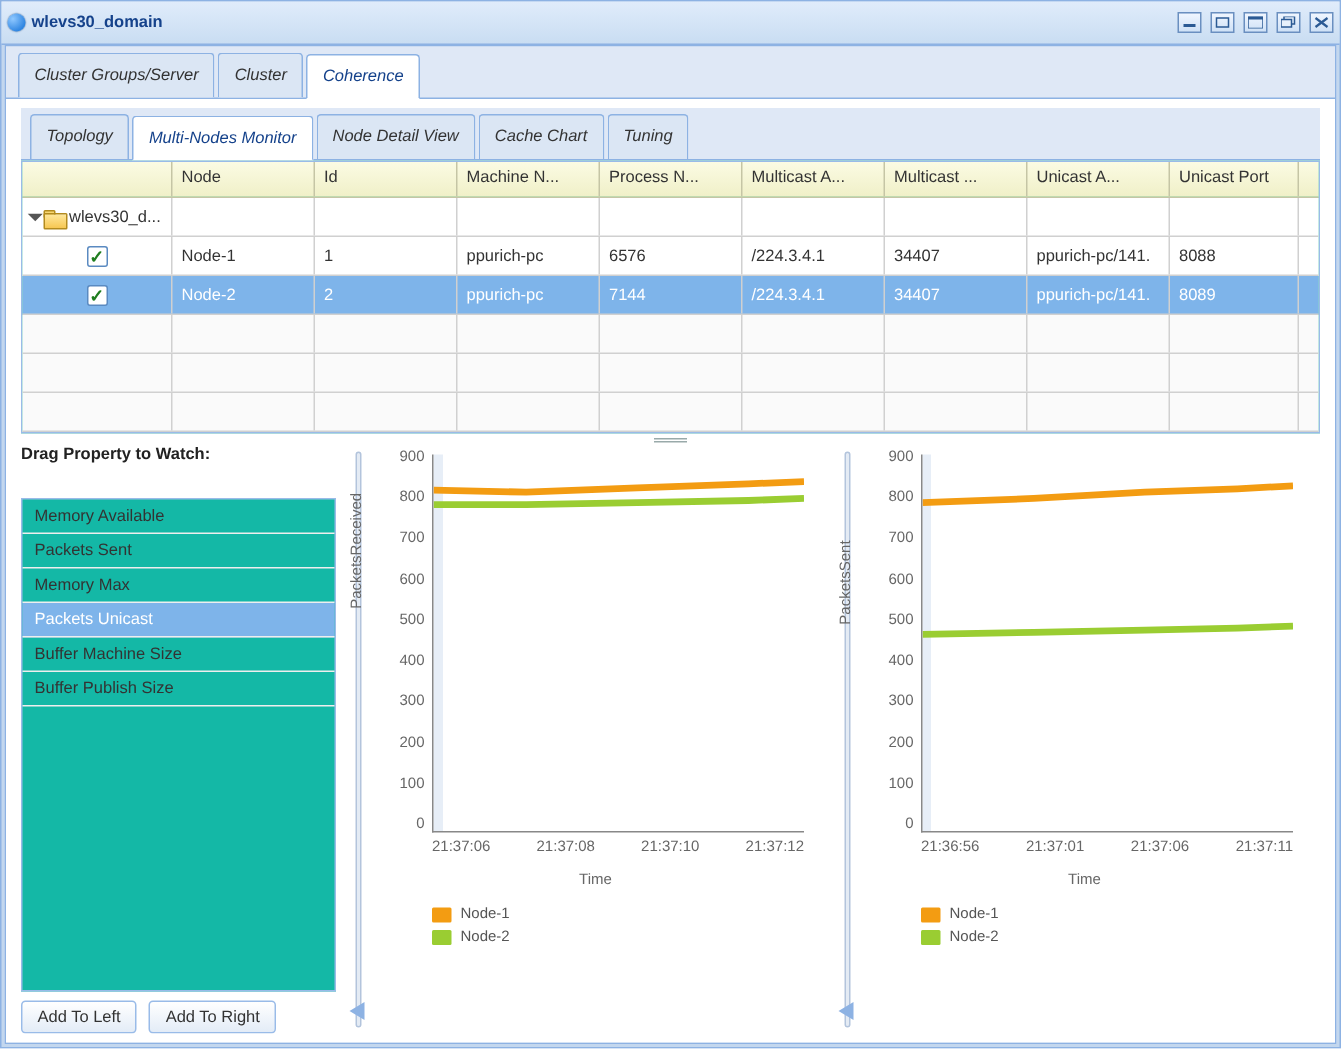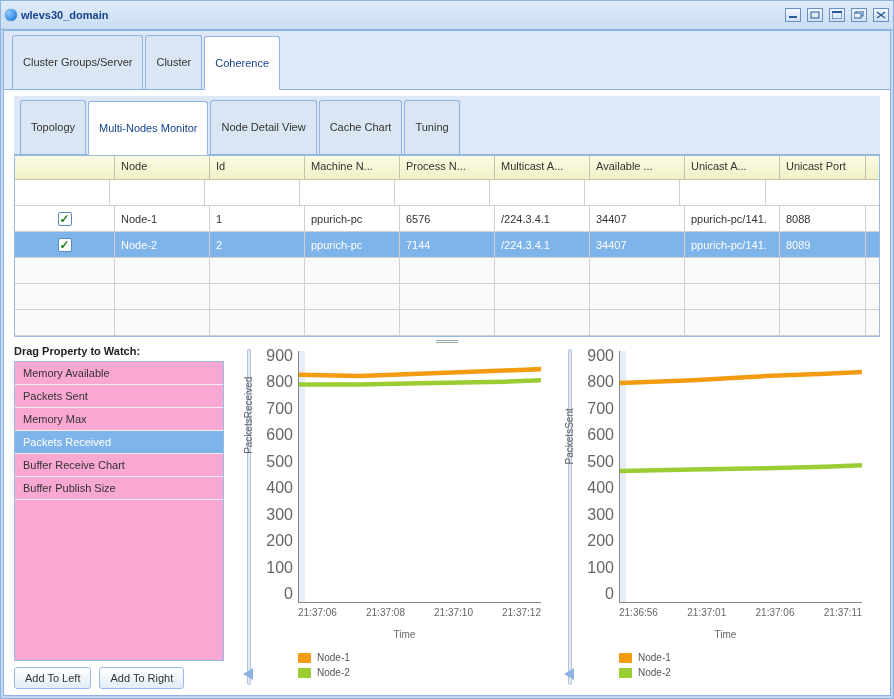--- a/index.html
+++ b/index.html
@@ -57,24 +57,25 @@
     background: #dfe8f6;
     border-bottom: 1px solid #8db2e3;
     padding: 4px 8px 0 8px;
     display: flex;
     gap: 2px;
   }
   .tab {
     background: #dbe6f4;
     border: 1px solid #8db2e3;
     border-bottom: none;
-    padding: 20px 10px;
+    padding: 8px 10px;
     border-radius: 3px 3px 0 0;
     cursor: pointer;
     color: #333;
+    font-style: italic;
   }
   .tab.active {
     background: #fff;
     color: #15428b;
     position: relative;
     top: 1px;
     border-bottom: 1px solid #fff;
   }
   .tab-body {
     flex: 1;
@@ -156,36 +157,37 @@
   }
   .splitter-grip {
     height:8px;display:flex;align-items:center;justify-content:center;
     cursor:row-resize;
   }
   .splitter-grip .lines {
     width:22px;height:3px;border-top:1px solid #9aa;border-bottom:1px solid #9aa;
   }
   .lower {
     display:flex;
-    gap:16px;
+    gap:6px;
     flex:1;
     overflow:hidden;
   }
   .prop-panel {
     width: 212px;
     display:flex;flex-direction:column;
     padding-right:2px;
   }
   .prop-title {
     font-weight:bold;color:#222;margin-bottom:4px;
   }
   .prop-list {
     border:1px solid #99bbe8;
     flex:1;
-    background:#f9a8d4;
+    background:#14b8a6;
+    margin-top:19px;
   }
   .prop-item {
     padding:5px 8px;
     border-bottom:1px solid #eee;
     cursor:pointer;
   }
   .prop-item.selected {
     background:#7eb4ea;color:#fff;
   }
   .button-row {
@@ -227,21 +229,21 @@
   }
   .chart-canvas {
     position:relative;
     height:280px;
   }
   .y-axis {
     position:absolute;left:0;top:0;bottom:24px;width:34px;
     display:flex;flex-direction:column;justify-content:space-between;
     text-align:right;color:#666;
   }
-  .y-axis span{font-size:16px;padding-right:3px;}
+  .y-axis span{font-size:10px;padding-right:3px;}
   .plot-area {
     position:absolute;left:36px;right:6px;top:4px;bottom:24px;
     background:linear-gradient(to right,#e7eef7 0,#e7eef7 6px,#fff 6px,#fff 100%);
     border-left:1px solid #888;
     border-bottom:1px solid #888;
   }
   .plot-area svg{position:absolute;left:0;top:0;width:100%;height:100%;}
   .x-axis {
     position:absolute;left:36px;right:6px;bottom:4px;height:16px;
     display:flex;justify-content:space-between;color:#666;
@@ -319,26 +321,33 @@
 
       <div class="grid-wrap">
 
         <div class="grid-head-row">
           <div class="grid-head-cell col-tree"></div>
           <div class="grid-head-cell col-node">Node</div>
           <div class="grid-head-cell col-id">Id</div>
           <div class="grid-head-cell col-mach">Machine N...</div>
           <div class="grid-head-cell col-proc">Process N...</div>
           <div class="grid-head-cell col-ma">Multicast A...</div>
-          <div class="grid-head-cell col-mp">Available ...</div>
+          <div class="grid-head-cell col-mp">Multicast ...</div>
           <div class="grid-head-cell col-ua">Unicast A...</div>
           <div class="grid-head-cell col-up">Unicast Port</div>
         </div>
 
         <div class="grid-body-row">
+          <div class="grid-body-cell col-tree">
+            <span class="tree-toggle">
+              <span style="display:inline-block;width:0;height:0;border-left:5px solid #555;border-top:5px solid transparent;border-bottom:5px solid transparent;transform:rotate(90deg);"></span>
+              <span class="folder-icon"></span>
+              <span>wlevs30_d...</span>
+            </span>
+          </div>
           <div class="grid-body-cell col-node"></div>
           <div class="grid-body-cell col-id"></div>
           <div class="grid-body-cell col-mach"></div>
           <div class="grid-body-cell col-proc"></div>
           <div class="grid-body-cell col-ma"></div>
           <div class="grid-body-cell col-mp"></div>
           <div class="grid-body-cell col-ua"></div>
           <div class="grid-body-cell col-up"></div>
         </div>
 
@@ -410,22 +419,22 @@
       </div>
 
       <div class="lower">
 
         <div class="prop-panel">
           <div class="prop-title">Drag Property to Watch:</div>
           <div class="prop-list">
             <div class="prop-item">Memory Available</div>
             <div class="prop-item">Packets Sent</div>
             <div class="prop-item">Memory Max</div>
-            <div class="prop-item selected">Packets Received</div>
-            <div class="prop-item">Buffer Receive Chart</div>
+            <div class="prop-item selected">Packets Unicast</div>
+            <div class="prop-item">Buffer Machine Size</div>
             <div class="prop-item">Buffer Publish Size</div>
           </div>
           <div class="button-row">
             <button class="ext-btn">Add To Left</button>
             <button class="ext-btn">Add To Right</button>
           </div>
         </div>
 
         <div class="chart-area">
 

